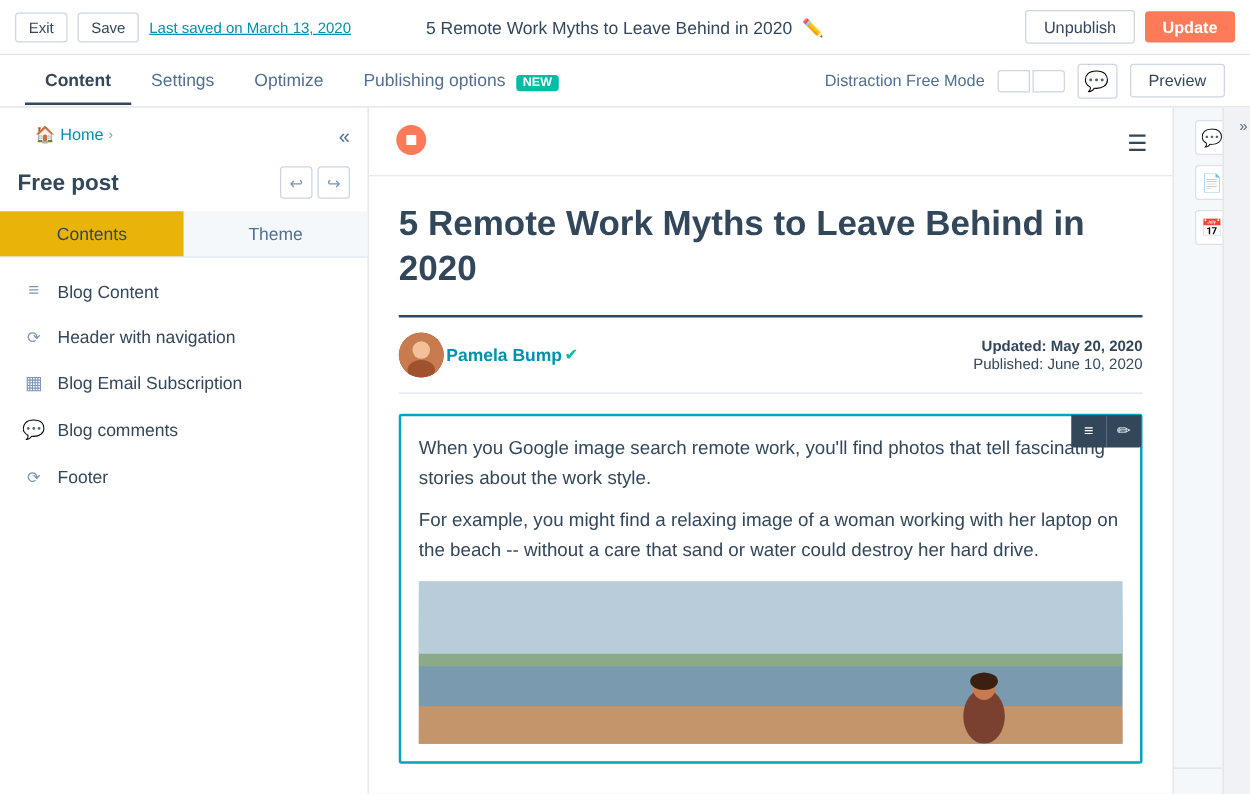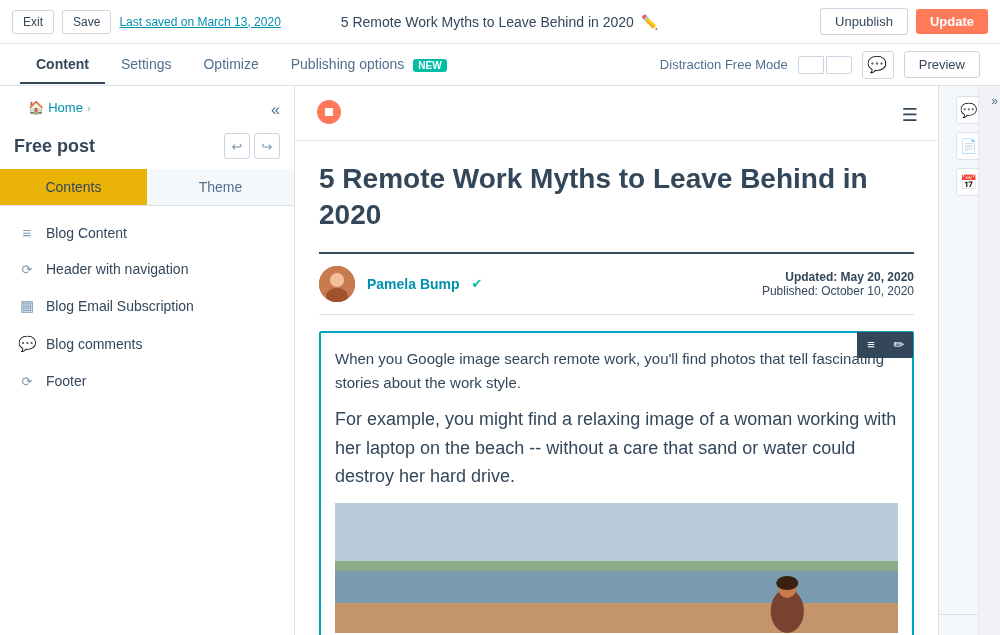--- a/index.html
+++ b/index.html
@@ -71,38 +71,38 @@
 
     
     .blog-preview { background: #fff; margin: 0; min-height: 100%; }
     .blog-header { padding: 12px 20px 8px; border-bottom: 1px solid #e5e8ec; display: flex; align-items: center; justify-content: space-between; }
     .hubspot-logo { color: #ff7a59; font-size: 22px; }
     .hamburger { font-size: 18px; color: #33475b; cursor: pointer; }
 
     .blog-content { padding: 20px 24px; }
     .blog-title { font-size: 28px; font-weight: 700; color: #33475b; line-height: 1.3; margin-bottom: 18px; }
     .blog-meta { display: flex; align-items: center; justify-content: space-between; padding: 12px 0; border-top: 2px solid #33475b; border-bottom: 1px solid #dde1e7; margin-bottom: 16px; }
-    .author-info { display: flex; align-items: center; gap: 12px; }
+    .author-info { display: flex; align-items: center; gap: 2px; }
     .author-avatar { width: 36px; height: 36px; border-radius: 50%; background: linear-gradient(135deg, #c85a2a 0%, #7a3520 100%); display: flex; align-items: center; justify-content: center; overflow: hidden; }
     .author-avatar svg { width: 36px; height: 36px; }
     .author-name { font-size: 14px; font-weight: 600; color: #0091ae; }
     .verified-icon { color: #00bda5; font-size: 13px; }
     .publish-dates { text-align: right; font-size: 12px; color: #33475b; }
     .publish-dates .updated { font-weight: 700; }
 
     
     .text-block { border: 2px solid #00a4bd; border-radius: 2px; padding: 14px; margin-bottom: 0; position: relative; background: #fff; }
     .text-block-toolbar { position: absolute; top: -1px; right: -1px; display: flex; }
     .text-toolbar-btn { width: 28px; height: 26px; background: #33475b; color: #fff; border: none; cursor: pointer; font-size: 13px; display: flex; align-items: center; justify-content: center; }
     .text-toolbar-btn:first-child { border-radius: 0 0 0 2px; }
     .text-toolbar-btn:last-child { border-radius: 0 0 2px 0; }
     .blog-text { font-size: 15px; color: #33475b; line-height: 1.6; margin-bottom: 10px; }
     .more-btn { display: flex; justify-content: center; margin: 8px 0; }
     .more-btn-inner { padding: 3px 12px; border: 1px solid #cbd6e2; border-radius: 12px; font-size: 12px; color: #516f90; background: #fff; cursor: pointer; }
-    .blog-text2 { font-size: 18px; color: #33475b; line-height: 1.6; }
+    .blog-text2 { font-size: 15px; color: #33475b; line-height: 1.6; }
 
     
     .blog-image { height: 130px; background: linear-gradient(180deg, #b8cdd9 0%, #7a9baf 40%, #c4956a 80%, #a0785a 100%); position: relative; overflow: hidden; margin-top: 12px; }
     .edge-btn { width: 28px; height: 28px; background: #fff; border: 1px solid #dde1e7; border-radius: 3px; cursor: pointer; display: flex; align-items: center; justify-content: center; font-size: 14px; color: #7c98b6; }
   </style>
 </head>
 <body>
 
 <div class="top-bar">
   <div class="top-bar-left">
@@ -213,21 +213,21 @@
                   <circle cx="18" cy="18" r="18" fill="#c97b50"></circle>
                   <circle cx="18" cy="14" r="7" fill="#f4c09a"></circle>
                   <ellipse cx="18" cy="30" rx="11" ry="8" fill="#a0522d"></ellipse>
                 </svg>
               </div>
               <span class="author-name">Pamela Bump</span>
               <span class="verified-icon">✔</span>
             </div>
             <div class="publish-dates">
               <div class="updated">Updated: May 20, 2020</div>
-              <div>Published: October 10, 2020</div>
+              <div>Published: June 10, 2020</div>
             </div>
           </div>
 
           <div class="text-block">
             <div class="text-block-toolbar">
               <button class="text-toolbar-btn">≡</button>
               <button class="text-toolbar-btn">✏</button>
             </div>
             <p class="blog-text">When you Google image search remote work, you'll find photos that tell fascinating stories about the work style.</p>
             <p class="blog-text2">For example, you might find a relaxing image of a woman working with her laptop on the beach -- without a care that sand or water could destroy her hard drive.</p>

